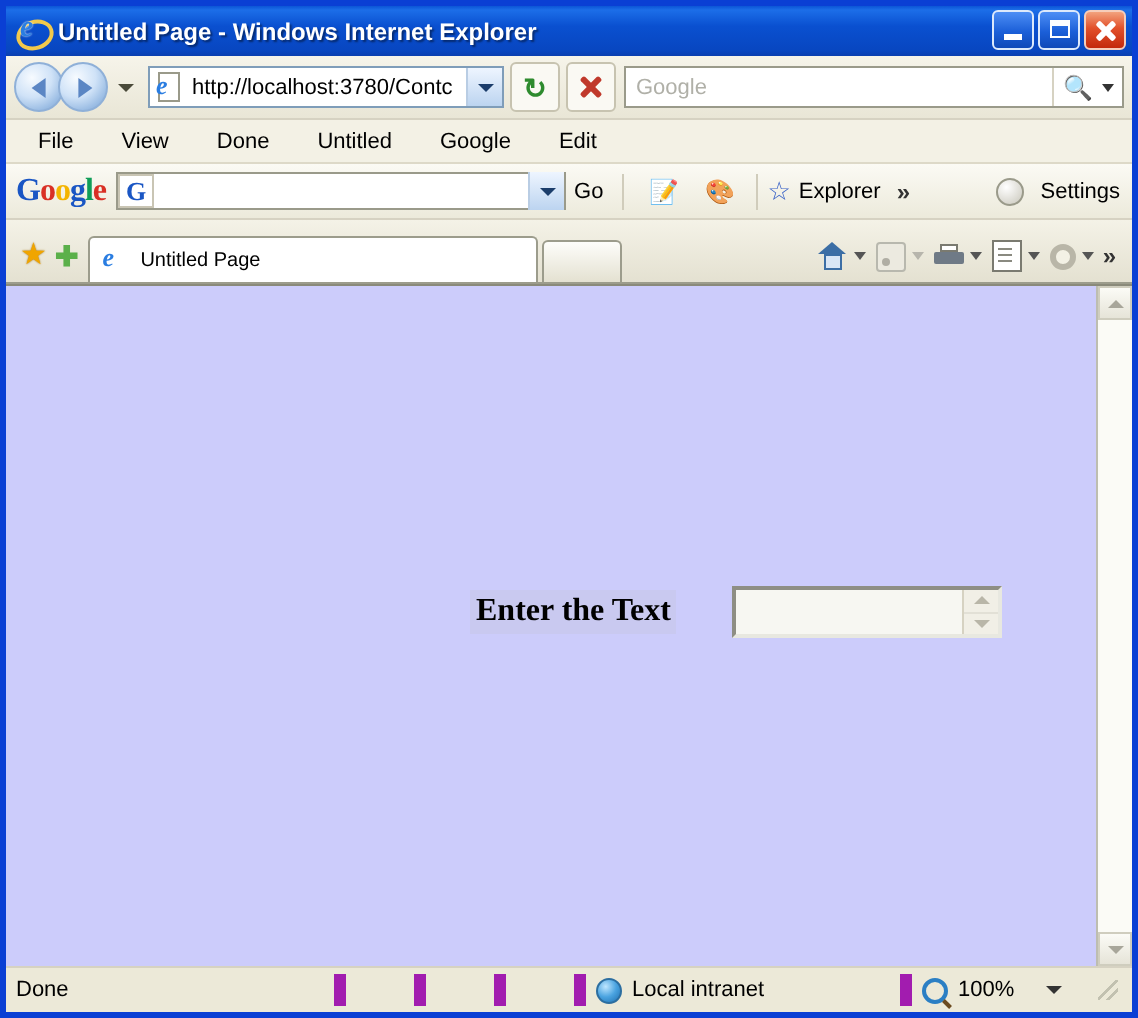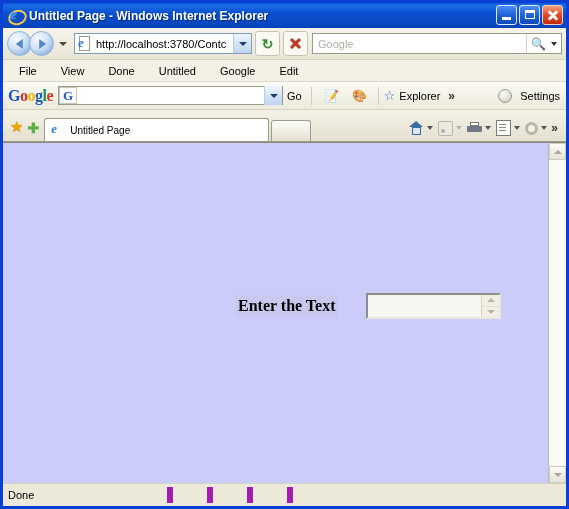--- a/index.html
+++ b/index.html
@@ -420,15 +420,27 @@
           <span class="d"></span>
         </div>
     </div>
   </div>
 
   <div class="statusbar">
     <div class="st-cell st-done">Done</div>
     <div class="st-cell st-gap"></div>
     <div class="st-cell st-gap"></div>
     <div class="st-cell st-gap"></div>
+    <div class="st-cell st-zone">
+      <span class="globe"></span>
+      <span>Local intranet</span>
+    </div>
+    <div class="st-cell st-zoom">
+      <span class="mag">
+          <i></i>
+        </span>
+      <span>100%</span>
+      <span class="zcar"></span>
+      <span class="grip"></span>
+    </div>
   </div>
 
 </div>
 
 </body></html>

